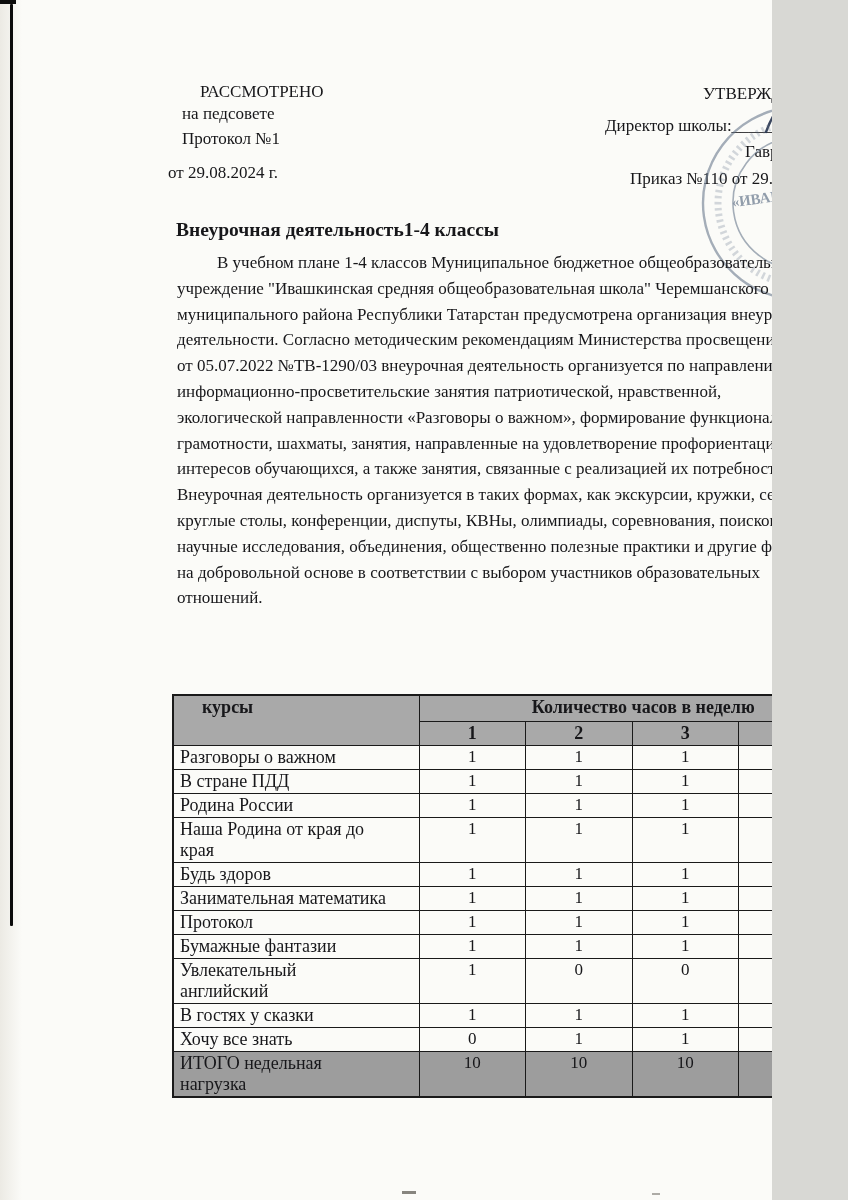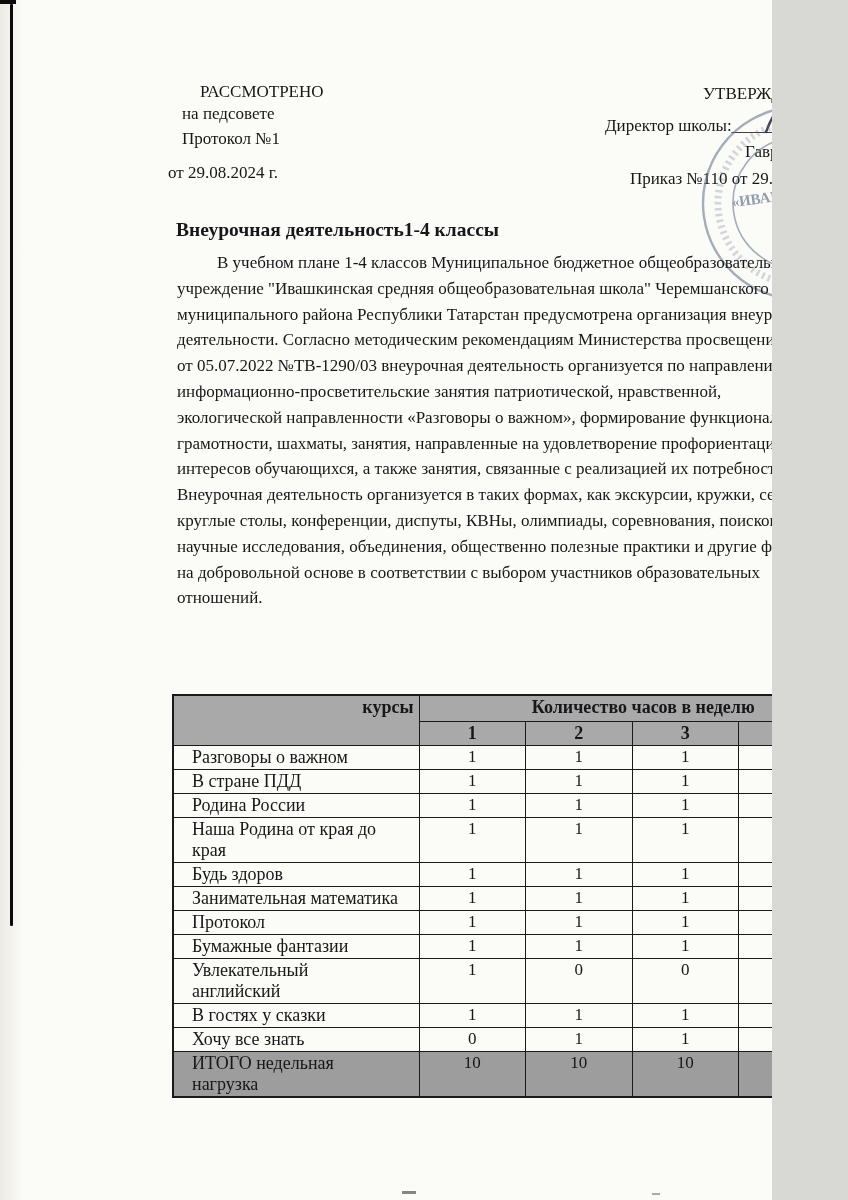--- a/index.html
+++ b/index.html
@@ -44,34 +44,34 @@
     background: #fbfbf8;
     font-size: 18px;
     table-layout: fixed;
   }
   .courses-table th, .courses-table td {
     border: 1px solid #1a1a1a;
     padding: 1px 5px;
     vertical-align: top;
   }
   th.courses-head {
-    width: 246px; text-align: right; font-weight: bold;
+    width: 246px; text-align: left; font-weight: bold;
     background: var(--table-header-bg, #a9a9a9);
     height: 26px;
     padding-left: 28px;
   }
   th.hours-head {
     background: var(--table-header-bg, #a9a9a9);
     text-align: center; font-weight: bold; height: 26px; padding-left: 28px;
   }
   th.grade-head {
     background: var(--table-header-bg, #a9a9a9);
     text-align: center; font-weight: bold; height: 22px; width: 107px;
   }
-  td.course-cell { white-space: pre-line; padding-left: 18px; height: 23px; }
+  td.course-cell { white-space: pre-line; padding-left: 6px; height: 23px; }
   td.hours-cell { text-align: center; font-size: 17px; }
   tr.total-row td { background: var(--total-row-bg, #9e9e9e); }
 
   
   .stamp-wrap {
     position: absolute; left: 694px; top: 98px; width: 210px; height: 210px;
     transform: rotate(-8deg);
     opacity: 0.75;
     pointer-events: none;
   }

